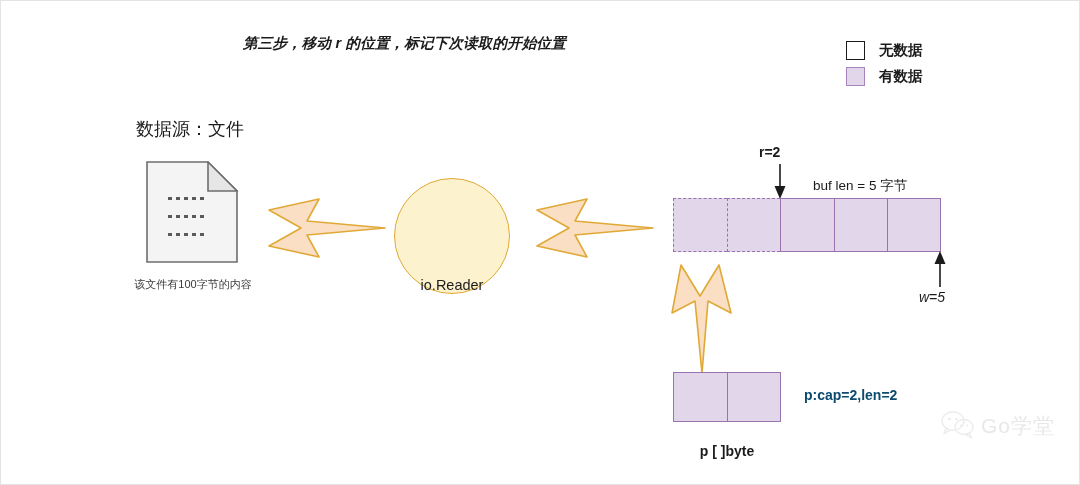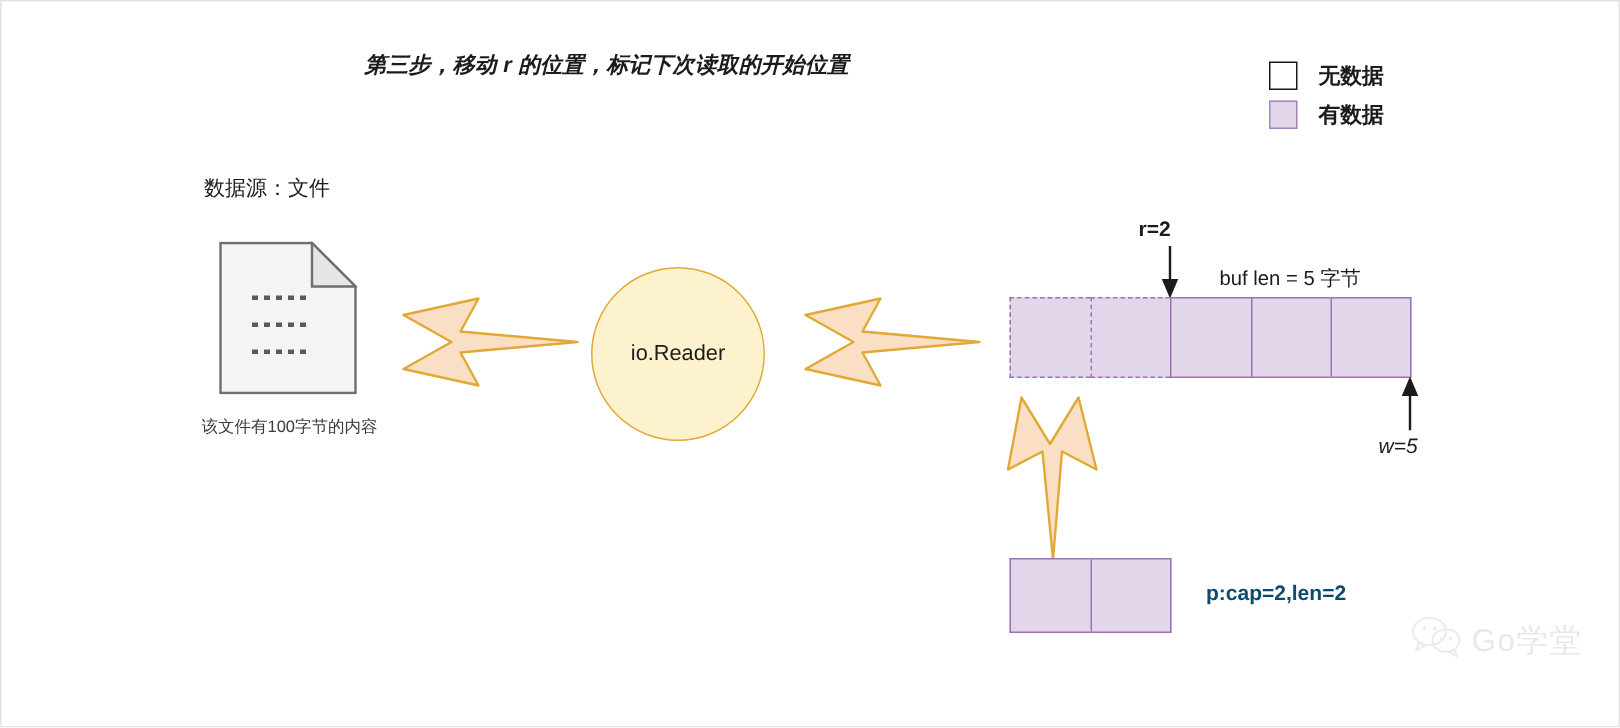--- a/index.html
+++ b/index.html
@@ -61,21 +61,21 @@
     margin-left: 14px;
     font-size: 14.5px;
     color: #1b1b1b;
     white-space: nowrap;
   }
 
   
   #source-label {
     left: 135px;
     top: 116px;
-    font-size: 14px;
+    font-size: 18px;
     color: #1b1b1b;
     white-space: nowrap;
   }
 
   
   #file-icon { left: 145px; top: 160px; width: 92px; height: 102px; }
   #file-icon svg { display: block; }
 
   #file-caption {
     left: 92px;
@@ -97,21 +97,21 @@
   #reader-circle {
     left: 393px;
     top: 177px;
     width: 116px;
     height: 116px;
     border-radius: 50%;
     background: #fdf2ce;
     border: 1.4px solid #e0a935;
     box-sizing: border-box;
     display: flex;
-    align-items: center;
+    align-items: flex-end;
     justify-content: center;
   }
   #reader-label {
     font-size: 14.5px;
     color: #1b1b1b;
     white-space: nowrap;
   }
 
   
   #buffer {
@@ -311,20 +311,21 @@
     <svg width="72" height="112" viewBox="0 0 72 112">
       <path d="M15 2 L34 33 L53 2 L65 50 L42 38 L36 110 L29 38 L6 50 Z" fill="#fbdfc5" stroke="#e0a935" stroke-width="1.6" stroke-linejoin="round"></path>
     </svg>
   </div>
 
   <div id="p-slice" class="abs">
     <div class="p-cell"></div>
     <div class="p-cell last"></div>
   </div>
   <div id="p-meta" class="abs">p:cap=2,len=2</div>
+  <div id="p-caption" class="abs">p [ ]byte</div>
 
   <div id="watermark" class="abs">
     <span>
       <svg width="34" height="30" viewBox="0 0 34 30">
         <ellipse cx="12" cy="12" rx="11" ry="9.2" fill="none" stroke="#d2d2d2" stroke-width="1.4"></ellipse>
         <path d="M5 19 L3.2 24.5 L8.6 21.4 Z" fill="none" stroke="#d2d2d2" stroke-width="1.4"></path>
         <circle cx="8.5" cy="10" r="1.3" fill="#d2d2d2"></circle>
         <circle cx="15.5" cy="10" r="1.3" fill="#d2d2d2"></circle>
         <ellipse cx="23" cy="18" rx="9" ry="7.5" fill="none" stroke="#d2d2d2" stroke-width="1.4"></ellipse>
         <path d="M28.5 24 L30.4 28.6 L25.6 26 Z" fill="none" stroke="#d2d2d2" stroke-width="1.4"></path>

